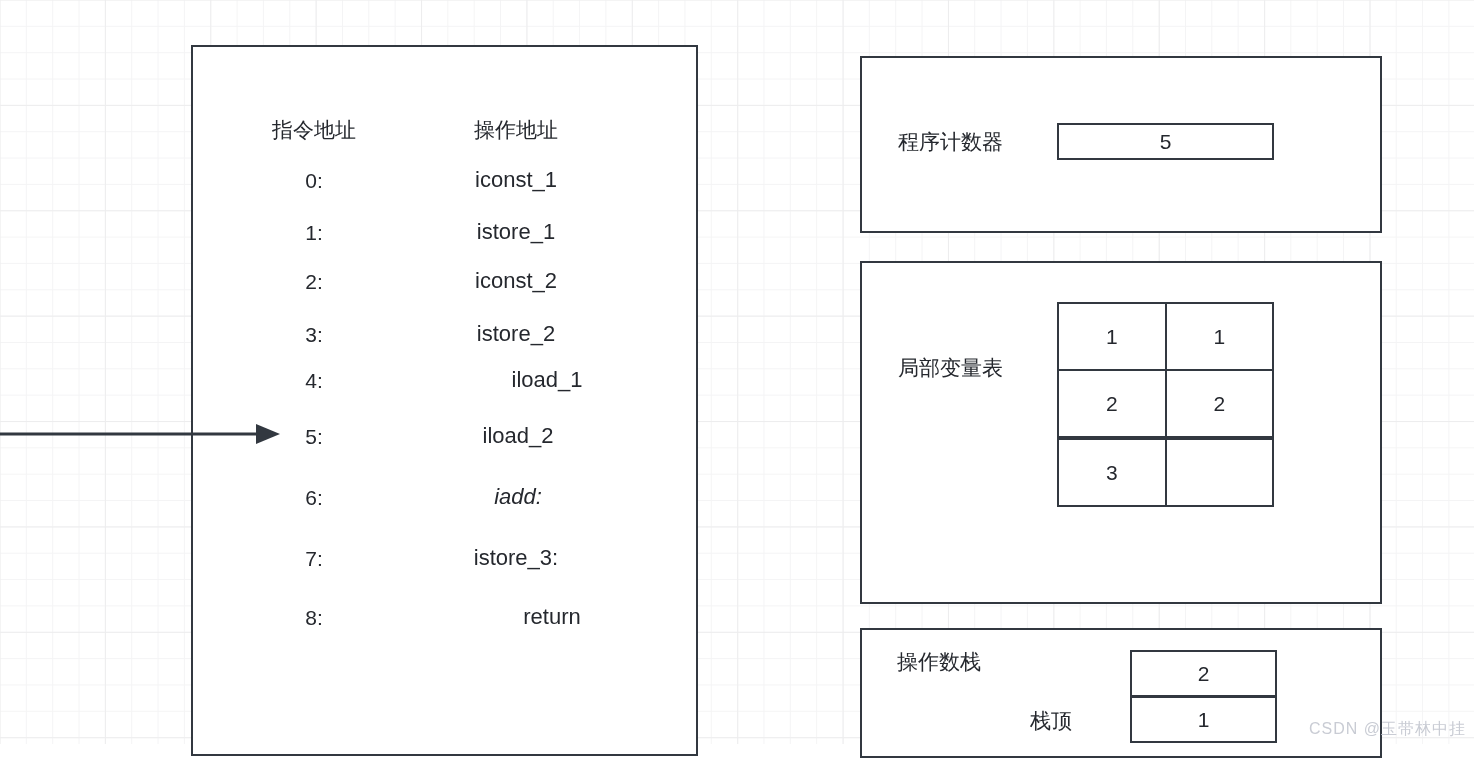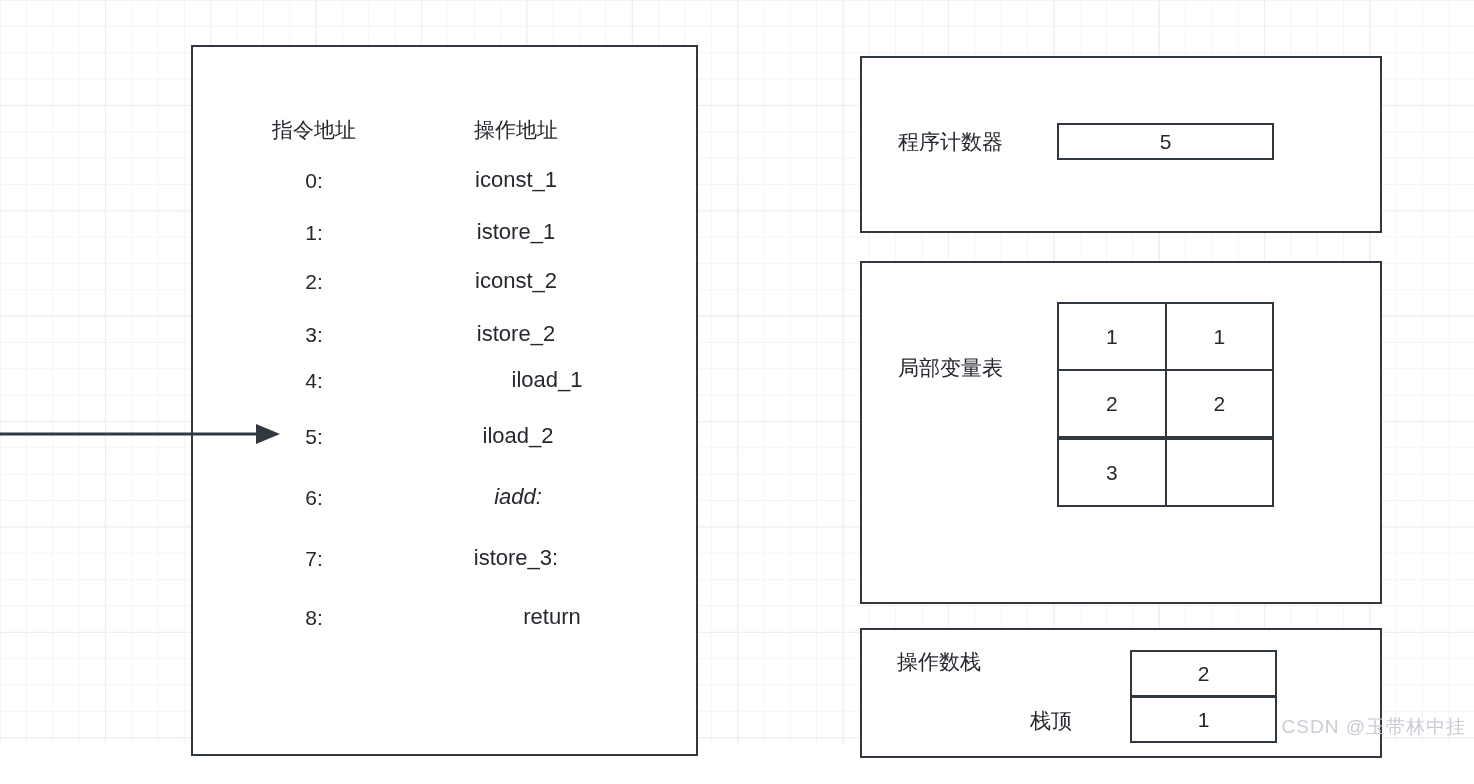--- a/index.html
+++ b/index.html
@@ -184,21 +184,21 @@
     font-size: 21px;
     color: #25282e;
   }
   .stack-slot:last-child { border-bottom: none; }
 
   
   #watermark {
     position: absolute;
     right: 8px;
     bottom: 4px;
-    font-size: 19px;
+    font-size: 16px;
     color: #c9ccd4;
     letter-spacing: 1px;
     white-space: nowrap;
     user-select: none;
   }
 </style>
 </head>
 <body>
 
 <div id="canvas">

